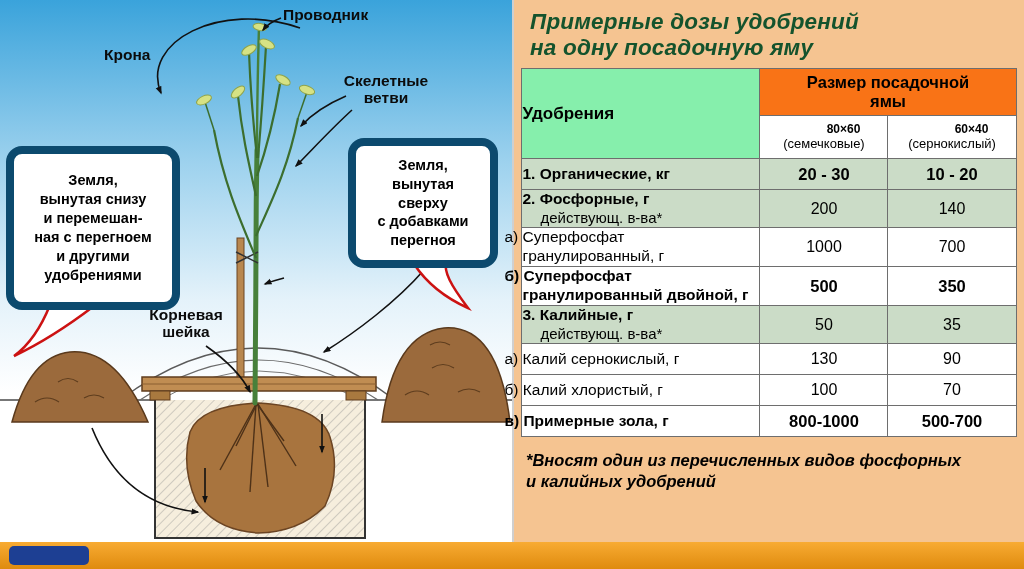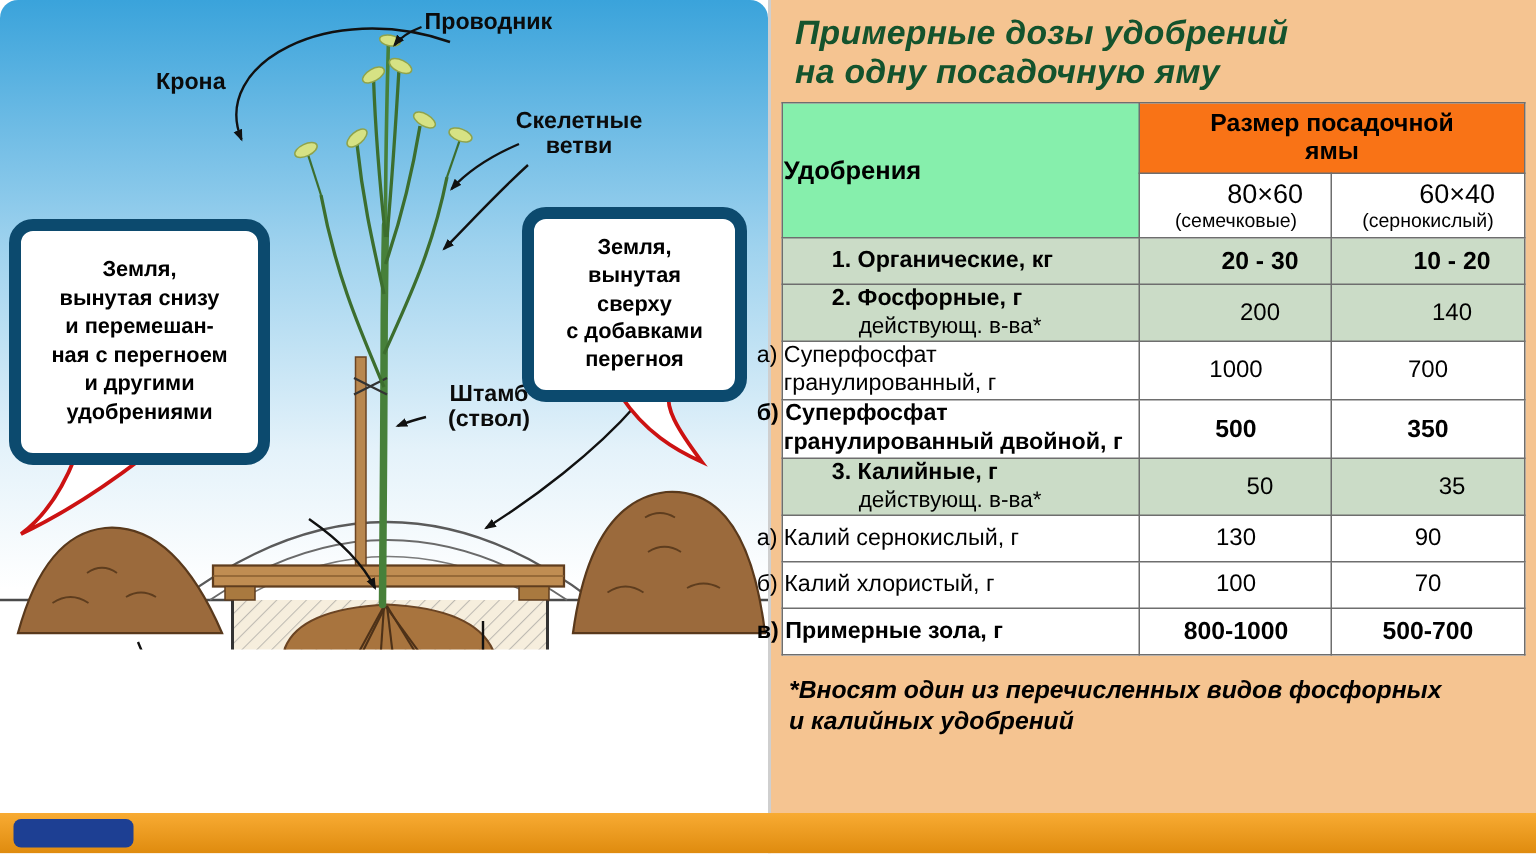--- a/index.html
+++ b/index.html
@@ -1,20 +1,20 @@
 <!DOCTYPE html>
 <html><head>
 <meta charset="utf-8">
 <style>
   html,body{margin:0;padding:0;}
   body{width:1024px;height:569px;overflow:hidden;font-family:"Liberation Sans",sans-serif;background:#fff;}
   .stage{position:relative;width:1024px;height:569px;background:#fff;overflow:hidden;}
 
   
-  .illustration{position:absolute;left:0;top:0;width:512px;height:433px;overflow:hidden;border-radius:12px;}
+  .illustration{position:absolute;left:0;top:0;width:512px;height:569px;overflow:hidden;}
   .illustration svg{position:absolute;left:0;top:0;}
   .diagram-label{position:absolute;font-weight:bold;font-size:15.5px;line-height:1.12;color:#0b0b0b;
                  text-align:center;white-space:pre-line;z-index:2;}
   .callout{position:absolute;background:#fff;border:8px solid #0c4a6e;border-radius:16px;
            display:flex;align-items:center;justify-content:center;text-align:center;
            font-weight:bold;font-size:14.5px;line-height:1.3;white-space:pre-line;color:#000;
            box-sizing:border-box;z-index:3;}
   .callout-left{left:6px;top:146px;width:174px;height:164px;}
   .callout-right{left:348px;top:138px;width:150px;height:130px;}
 
@@ -22,23 +22,23 @@
   .panel{position:absolute;left:512px;top:0;width:512px;height:569px;background:#f5c491;
          box-sizing:border-box;border-left:2px solid #cfcfcf;}
   .panel-title{margin:9px 8px 7px 16px;font-weight:bold;font-style:italic;font-size:22.5px;
                line-height:1.16;color:#14532d;white-space:pre-line;letter-spacing:.2px;}
   table.doses{border-collapse:collapse;margin:0 auto;width:494px;table-layout:fixed;background:#fff;}
   table.doses td{border:1.5px solid #6e6e6e;padding:0;vertical-align:middle;color:#000;}
   .h-fert{background:#86efac;font-weight:bold;font-size:17px;padding-left:9px;}
   .h-size{background:#f97316;font-weight:bold;font-size:16.5px;text-align:center;
           white-space:pre-line;line-height:1.15;height:46px;}
   .h-col{background:#fff;text-align:center;height:42px;}
-  .size-num{font-weight:normal;font-size:18px;line-height:1.15;padding-left:39px;}
+  .size-num{font-weight:bold;font-size:12px;line-height:1.15;padding-left:39px;}
   .size-note{font-size:13px;line-height:1.15;}
-  tr.green td{background:#cbdcc7;padding-left:32px;}
+  tr.green td{background:#cbdcc7;}
   tr.white td{background:#ffffff;}
   .c-name{padding:5px 4px 5px 9px;font-size:15.5px;line-height:1.22;}
   .c-name .sub{display:block;font-weight:normal;font-size:15px;padding-left:18px;text-indent:0;}
   .hang{padding-left:27px;text-indent:-18px;}
   .b{font-weight:bold;}
   .c-val{text-align:center;font-size:16px;}
   .c-val.b{font-size:16.5px;}
   .rowpad td{height:30px;}
   .footnote{margin:13px 6px 0 12px;font-weight:bold;font-style:italic;font-size:16.5px;
             line-height:1.25;white-space:pre-line;color:#000;}
@@ -153,22 +153,22 @@
       </g>
 
       <path d="M50,305 Q36,340 14,356 Q52,338 94,306 Z" fill="#fff" stroke="#cc1212" stroke-width="2.5"></path>
       <path d="M414,264 C430,288 450,300 468,308 C450,284 444,272 446,262 Z" fill="#fff" stroke="#cc1212" stroke-width="2.5"></path>
     </svg>
 
     <div class="diagram-label" style="left:283px;top:6px;">Проводник</div>
     <div class="diagram-label" style="left:104px;top:46px;">Крона</div>
     <div class="diagram-label" style="left:336px;top:72px;width:100px;">Скелетные
 ветви</div>
-    <div class="diagram-label" style="left:286px;top:254px;width:80px;">Штамб
-(ствол)</div>
+    <div class="diagram-label" style="left:136px;top:306px;width:100px;">Корневая
+шейка</div>
 
     <div class="callout callout-left">Земля,
 вынутая снизу
 и перемешан-
 ная с перегноем
 и другими
 удобрениями</div>
     <div class="callout callout-right">Земля,
 вынутая
 сверху

